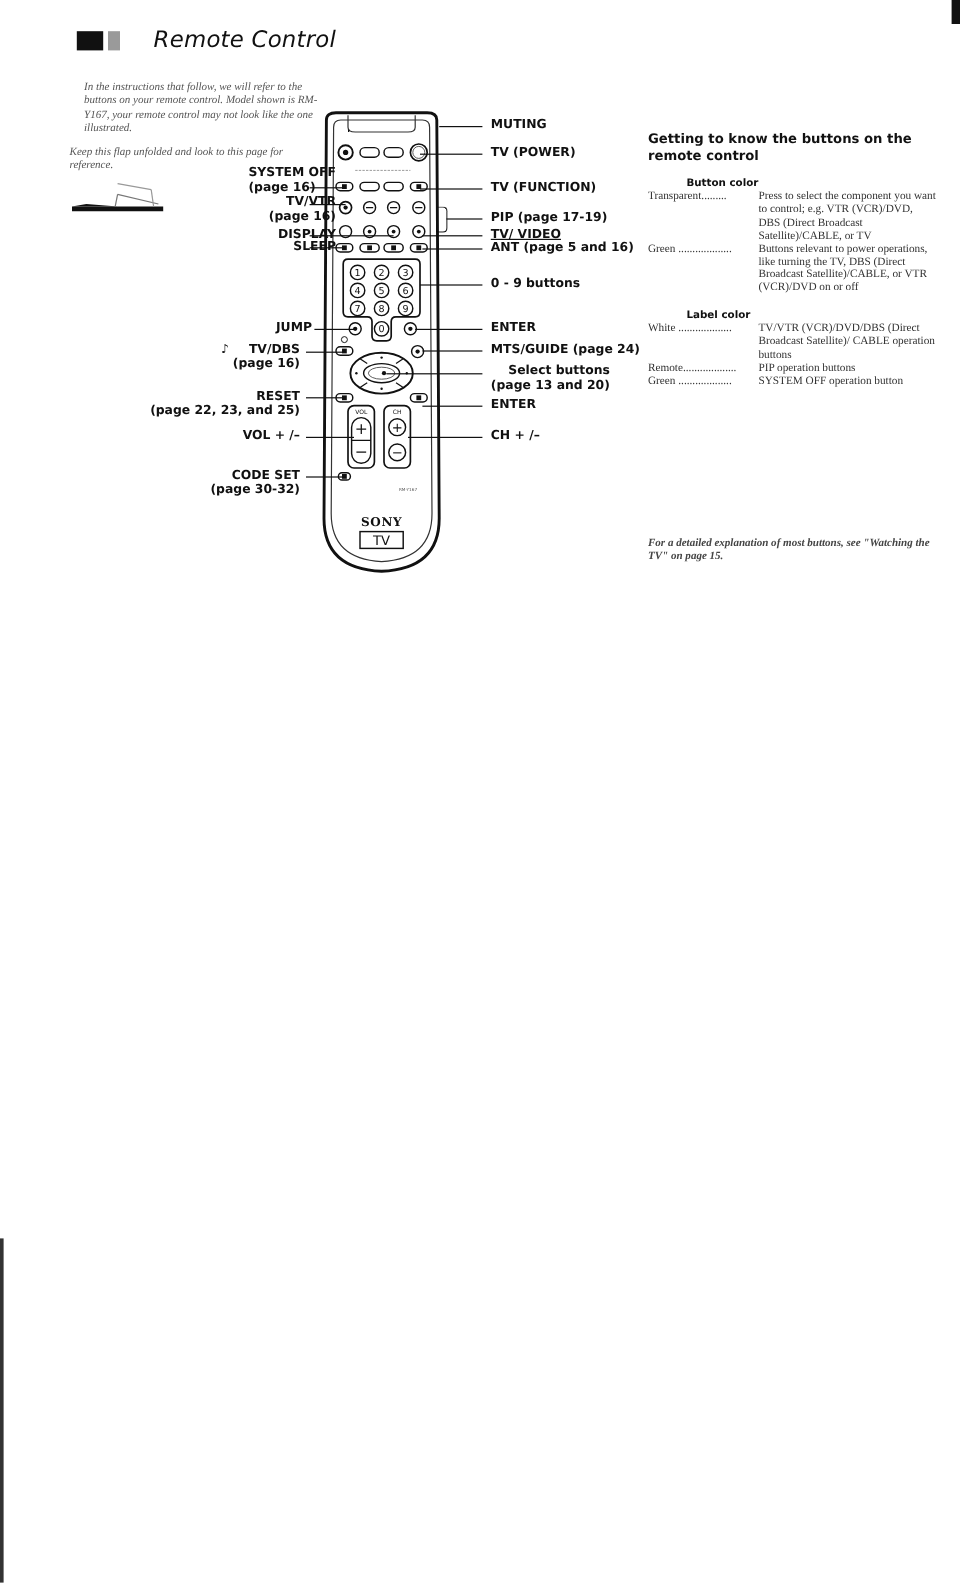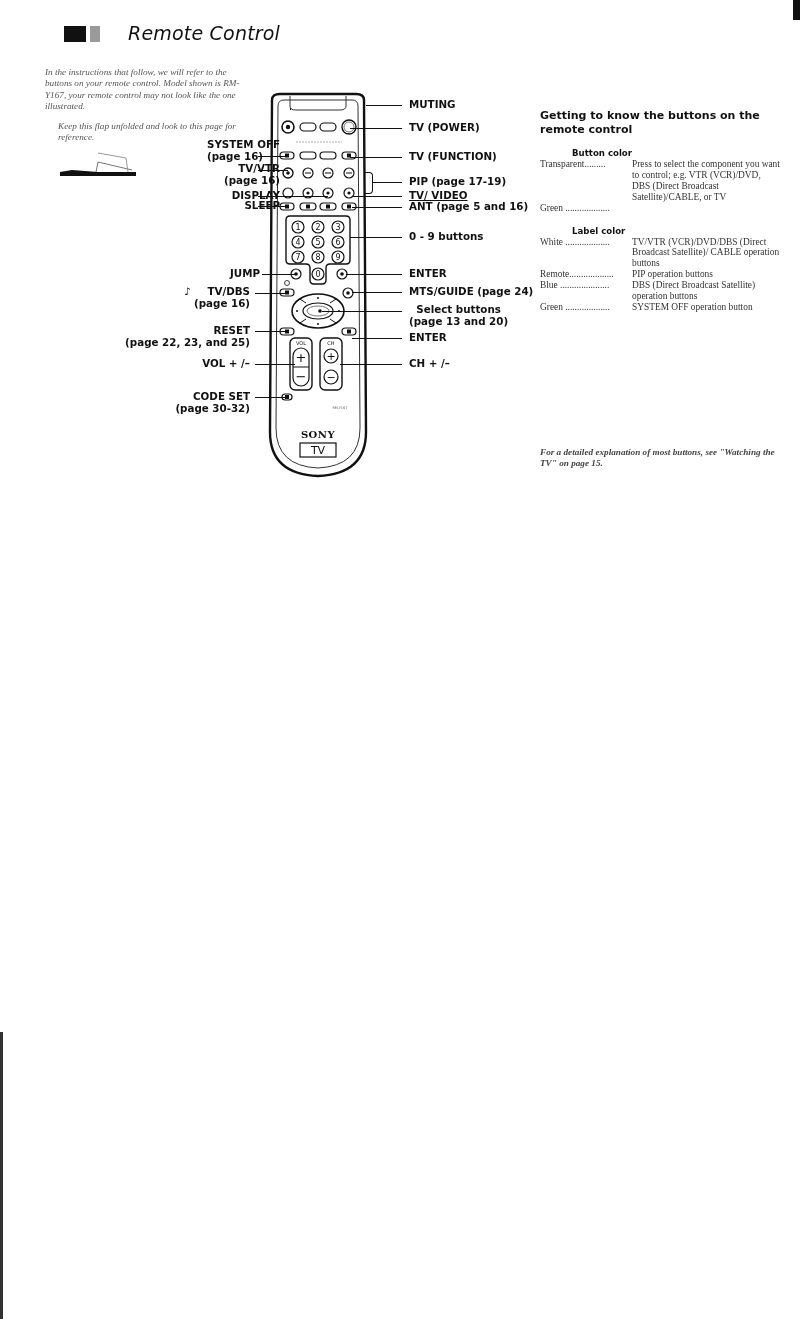--- a/index.html
+++ b/index.html
@@ -1,25 +1,25 @@
 <!DOCTYPE html>
 <html><head>
   <meta charset="utf-8">
   <style>
     html, body { margin:0; padding:0; background:#ffffff; }
     body { width:800px; height:1319px; position:relative; overflow:hidden; font-family:"Liberation Sans", sans-serif; color:#111; }
     .abs { position:absolute; }
     .header-block { left:64px; top:26px; width:22px; height:16px; background:#111; }
     .header-block2 { left:90px; top:26px; width:10px; height:16px; background:#9a9a9a; }
     .page-title { left:128px; top:22px; font-size:19px; font-style:italic; font-family:"DejaVu Sans", sans-serif; font-weight:normal; letter-spacing:0.2px; }
-    .intro { left:45px; top:67px; width:205px; font-family:"Liberation Serif", serif; font-style:italic; font-size:9.2px; line-height:11.4px; color:#555; }
+    .intro { left:70px; top:67px; width:205px; font-family:"Liberation Serif", serif; font-style:italic; font-size:9.2px; line-height:11.4px; color:#555; }
     .intro2 { left:58px; top:121px; width:205px; font-family:"Liberation Serif", serif; font-style:italic; font-size:9.2px; line-height:11.4px; color:#555; }
     .lbl { position:absolute; font-family:"DejaVu Sans", sans-serif; font-weight:bold; font-size:10.3px; line-height:11.5px; color:#111; white-space:nowrap; }
     .lbl.left { text-align:right; }
-    .lbl.right { text-align:center; }
+    .lbl.right { text-align:right; }
     .line { position:absolute; height:1.4px; background:#111; }
     .right-col { left:540px; top:95px; width:240px;margin-top:14px; }
     .rc-heading { font-family:"DejaVu Sans", sans-serif; font-weight:bold; font-size:11px; line-height:13.5px; }
     .rc-body { font-family:"Liberation Serif", serif; font-size:9.6px; line-height:11px; color:#333; margin-top:3px; }
     .rc-sub { font-family:"DejaVu Sans", sans-serif; font-weight:bold; font-size:8.6px; margin-top:12px; margin-bottom:1px;padding-left:32px; }
     .def-row { display:flex; font-family:"Liberation Serif", serif; font-size:9.4px; line-height:10.9px; color:#333; }
     .def-term { width:92px; flex:0 0 92px; overflow:hidden; white-space:nowrap; }
     .def-desc { flex:1; }
     .footnote { left:540px; top:447px; width:240px; font-family:"Liberation Serif", serif; font-style:italic; font-weight:bold; font-size:9.2px; line-height:11px; color:#444; }
     .left-rule { left:0px; top:1032px; width:3px; height:287px; background:#333; }
@@ -237,36 +237,33 @@
 <div class="abs right-col">
   <div class="rc-heading">Getting to know the buttons on the remote control</div>
 
   <div class="rc-sub">Button color</div>
   <div class="def-row">
     <div class="def-term">Transparent.........</div>
     <div class="def-desc">Press to select the component you want to control; e.g. VTR (VCR)/DVD, DBS (Direct Broadcast Satellite)/CABLE, or TV</div>
   </div>
   <div class="def-row">
     <div class="def-term">Green ...................</div>
+    <div class="def-desc">Buttons relevant to power operations, like turning the TV, DBS (Direct Broadcast Satellite)/CABLE, or VTR (VCR)/DVD on or off</div>
   </div>
 
   <div class="rc-sub">Label color</div>
   <div class="def-row">
     <div class="def-term">White ...................</div>
     <div class="def-desc">TV/VTR (VCR)/DVD/DBS (Direct Broadcast Satellite)/ CABLE operation buttons</div>
   </div>
   <div class="def-row">
     <div class="def-term">Remote...................</div>
     <div class="def-desc">PIP operation buttons</div>
   </div>
   <div class="def-row">
-    <div class="def-term">Blue .....................</div>
-    <div class="def-desc">DBS (Direct Broadcast Satellite) operation buttons</div>
-  </div>
-  <div class="def-row">
     <div class="def-term">Green ...................</div>
     <div class="def-desc">SYSTEM OFF operation button</div>
   </div>
 </div>
 
 <div class="abs footnote">For a detailed explanation of most buttons, see "Watching the TV" on page 15.</div>
 
 <div class="abs left-rule"></div>
 
 </body></html>

